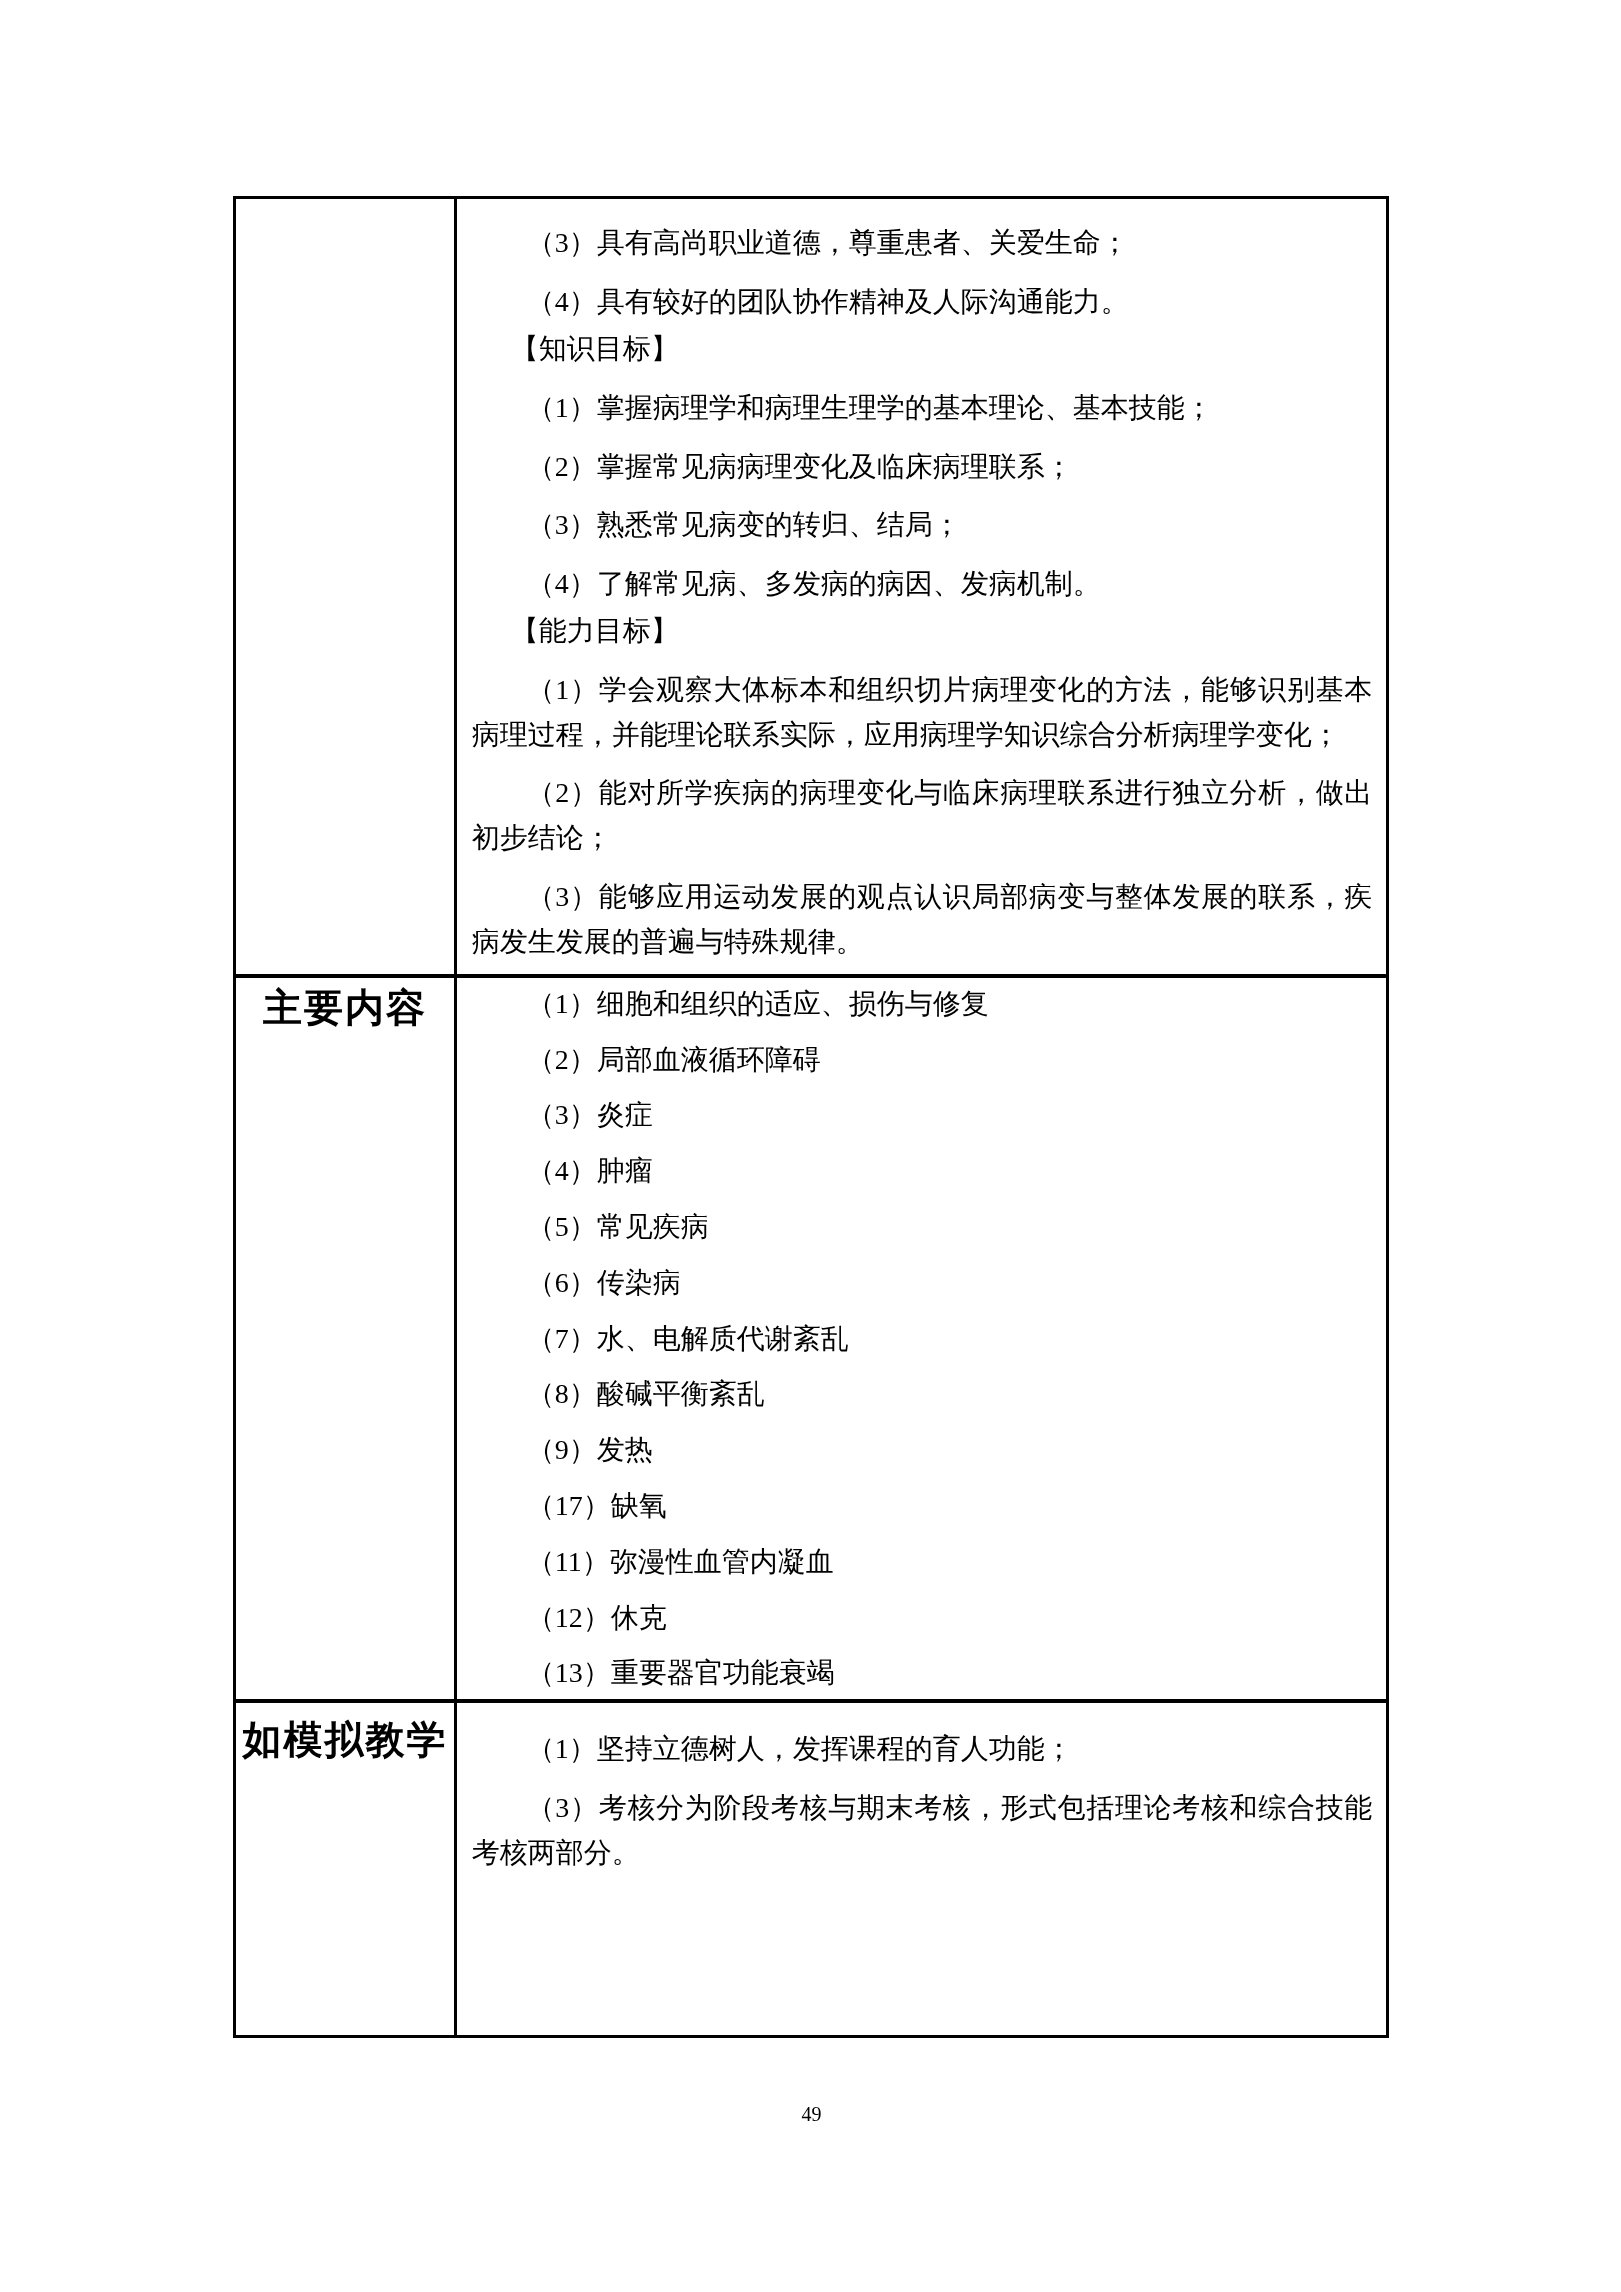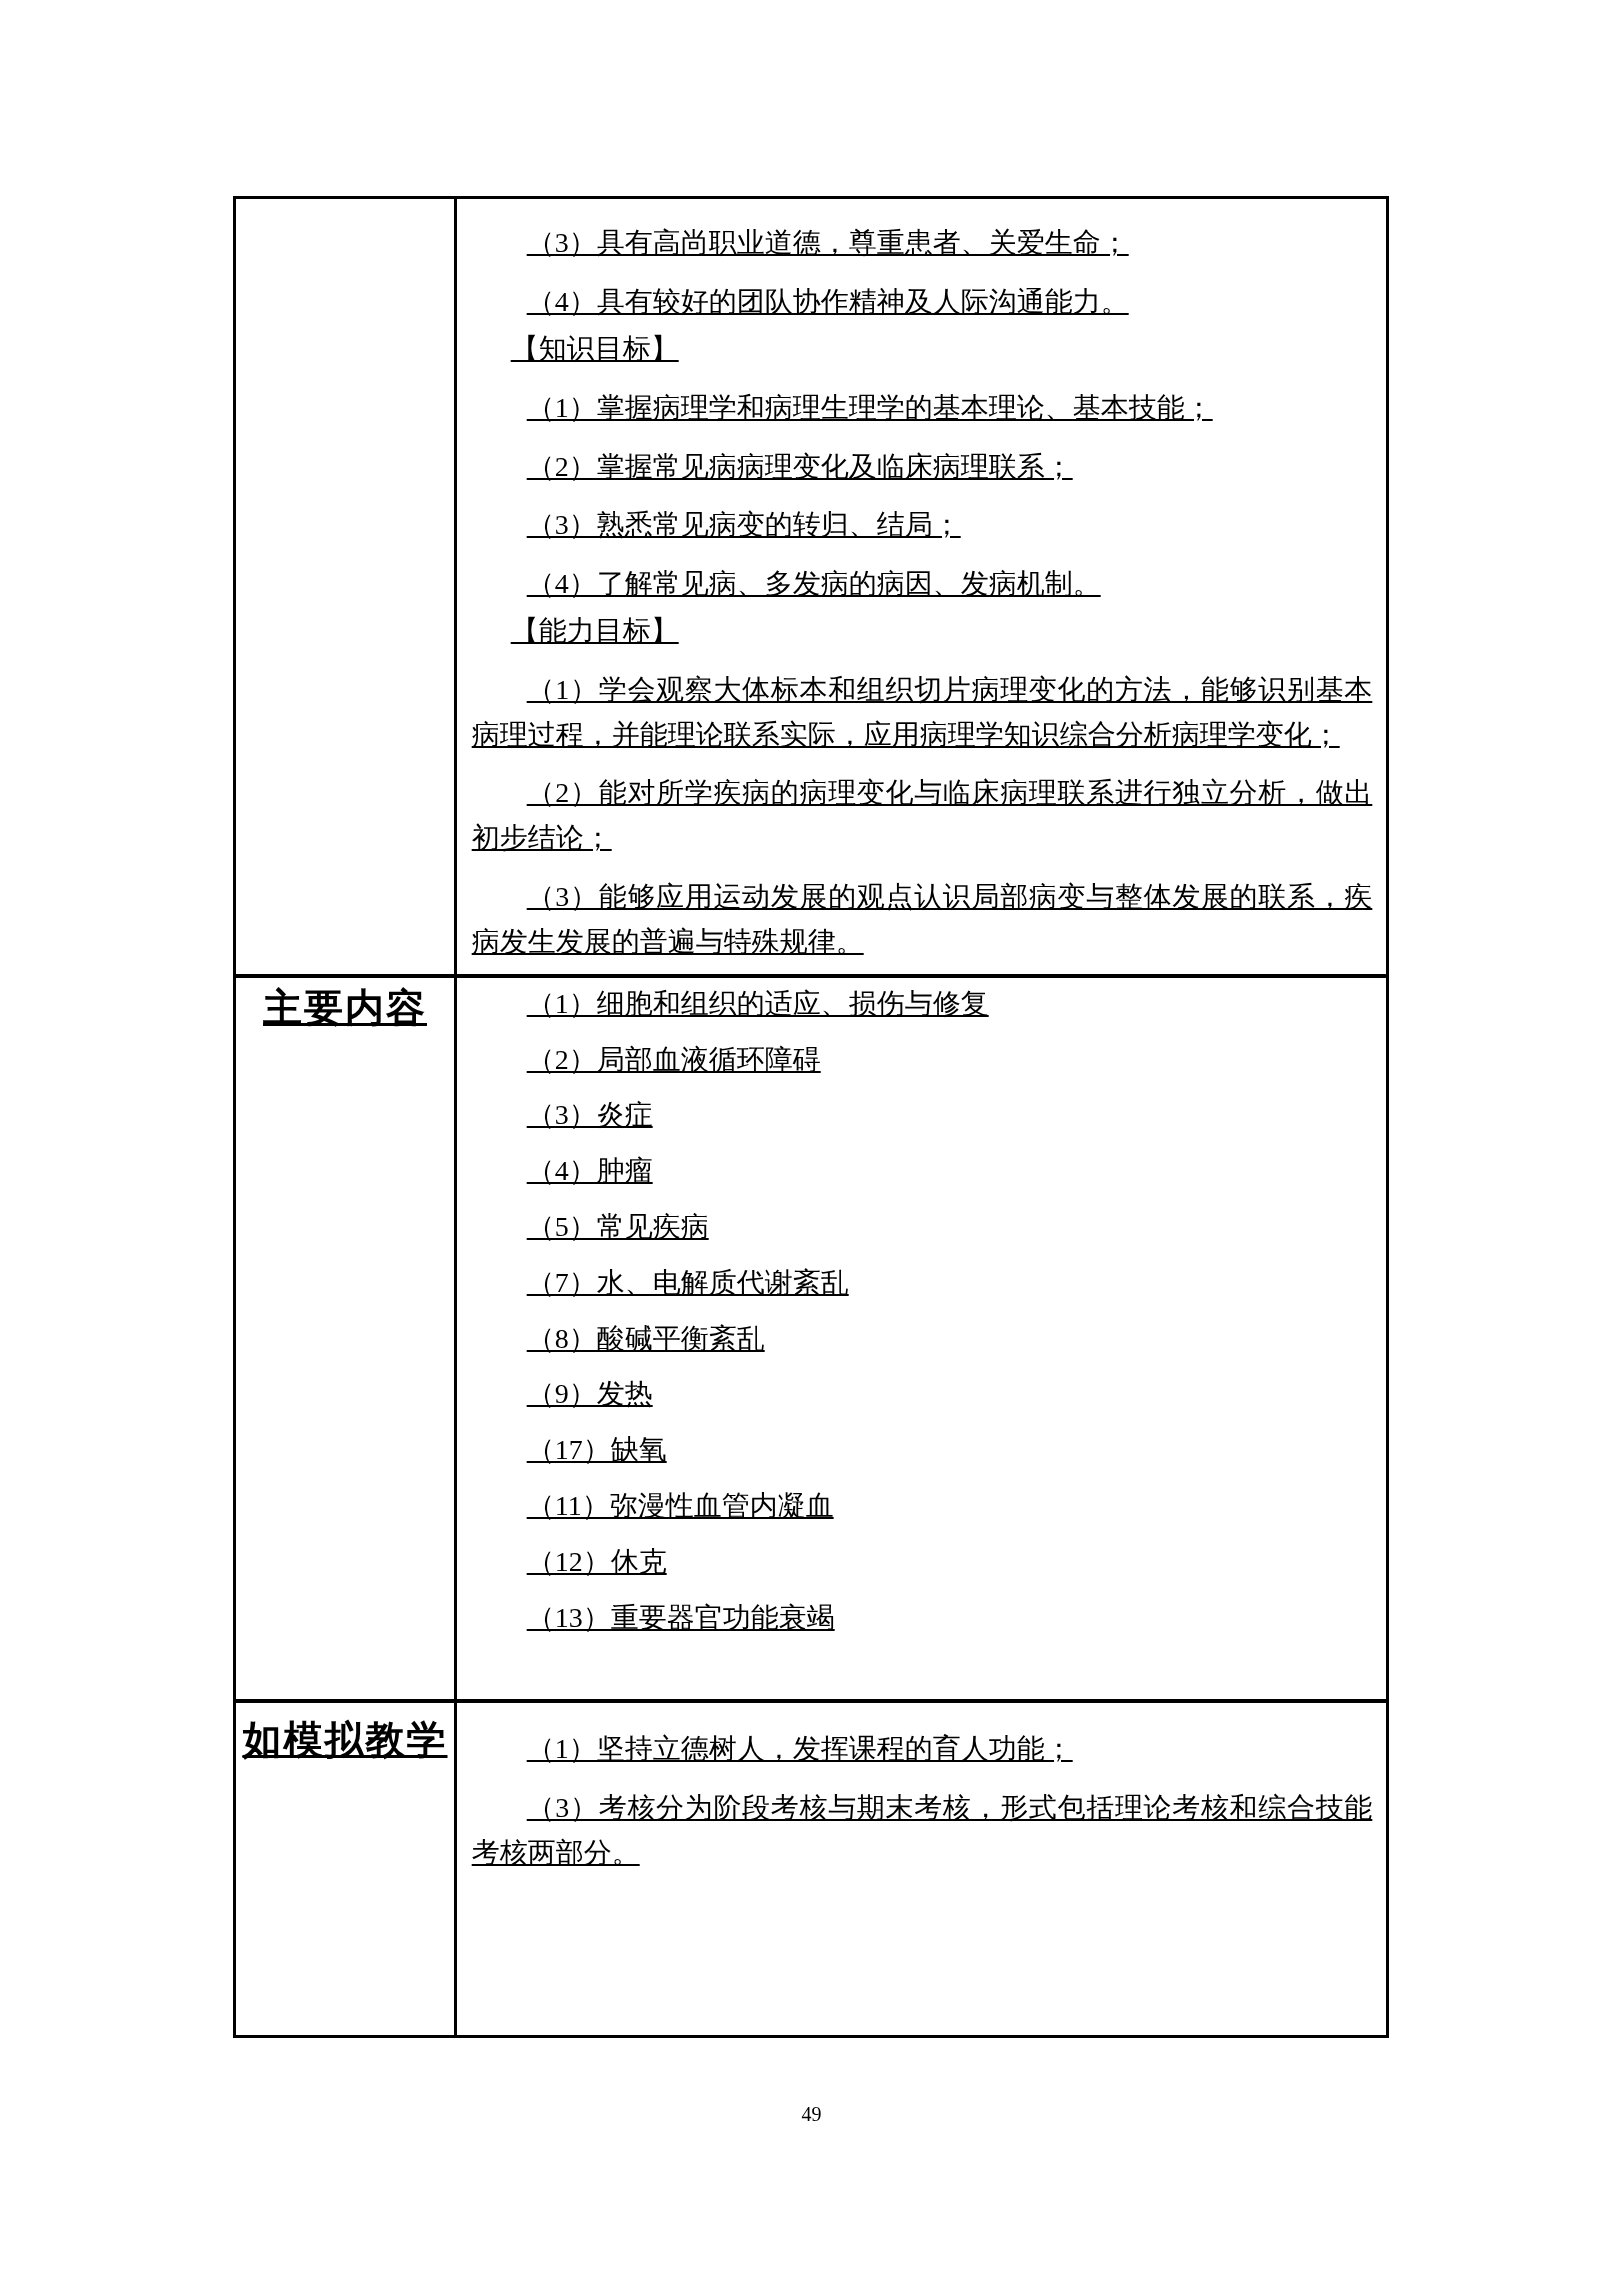--- a/index.html
+++ b/index.html
@@ -18,21 +18,20 @@
     position: absolute;
     left: 233px;
     top: 196px;
     width: 1156px;
     height: 1842px;
     box-sizing: border-box;
     border: 3.9px solid #000000;
     display: grid;
     grid-template-columns: 221px 1fr;
     grid-template-rows: 779px 725px auto;
-    text-decoration: underline;
   }
   .cell {
     box-sizing: border-box;
     overflow: hidden;
   }
   .label-cell {
     border-right: 3.9px solid #000000;
     display: flex;
     align-items: flex-start;
     justify-content: center;
@@ -101,20 +100,21 @@
 
   <div class="cell label-cell row-sep cell-r2">
     <span>主要内容</span>
   </div>
   <div class="cell content-cell row-sep cell-r2">
       <p class="para item">（1）细胞和组织的适应、损伤与修复</p>
       <p class="para item">（2）局部血液循环障碍</p>
       <p class="para item">（3）炎症</p>
       <p class="para item">（4）肿瘤</p>
       <p class="para item">（5）常见疾病</p>
+      <p class="para item">（6）传染病</p>
       <p class="para item">（7）水、电解质代谢紊乱</p>
       <p class="para item">（8）酸碱平衡紊乱</p>
       <p class="para item">（9）发热</p>
       <p class="para item">（17）缺氧</p>
       <p class="para item">（11）弥漫性血管内凝血</p>
       <p class="para item">（12）休克</p>
       <p class="para item">（13）重要器官功能衰竭</p>
     </div>
 
   <div class="cell label-cell cell-r3">

